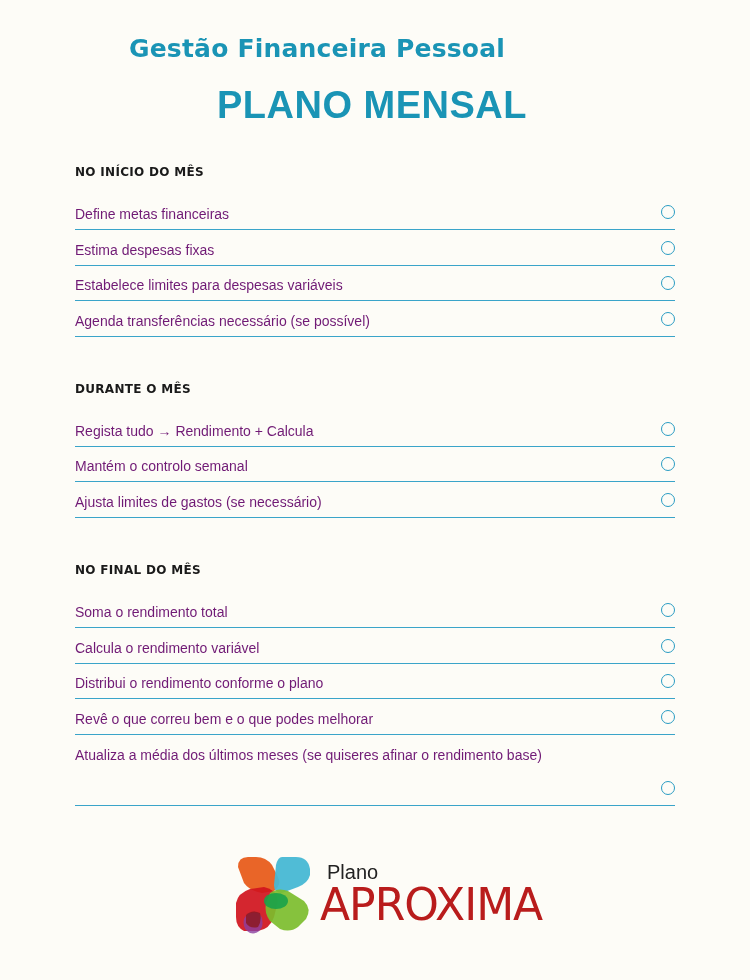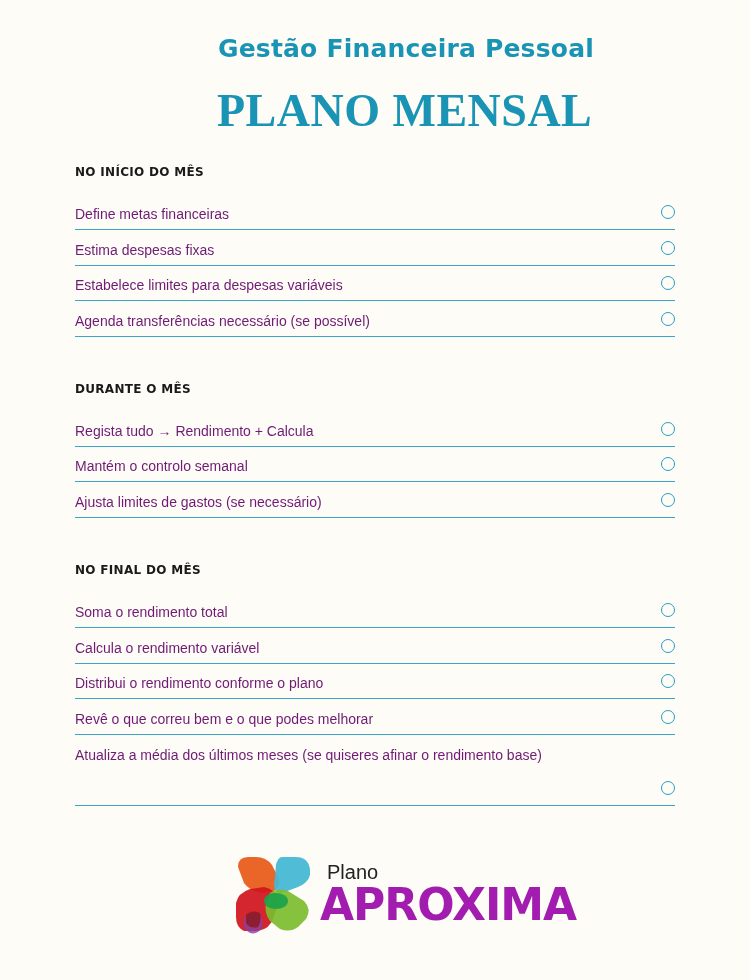--- a/index.html
+++ b/index.html
@@ -3,28 +3,28 @@
 <meta charset="utf-8">
 <style>
   html, body { margin: 0; padding: 0; }
   body {
     width: 750px; height: 980px; background: #fdfcf7;
     font-family: "Liberation Sans", sans-serif; color: #222;
     position: relative; overflow: hidden;
   }
   .title-sub {
     position: absolute; left: 0; width: 594px; top: 34px;
-    text-align: right; font-family: "DejaVu Sans", sans-serif;
+    text-align: center; font-family: "DejaVu Sans", sans-serif;
     font-weight: bold; font-size: 25px; color: #1a94b5; letter-spacing: 0.2px;
     padding-left: 40px; box-sizing: border-box;
   }
   .title-main {
     position: absolute; left: 217px; top: 84px;
-    font-family: Liberation Serif, serif; font-weight: bold;
-    font-size: 46px; color: #1a94b5; letter-spacing: 0.5px;
+    font-family: Liberation Sans, sans-serif; font-weight: bold;
+    font-size: 38px; color: #1a94b5; letter-spacing: 0.5px;
   }
   .section-title {
     position: absolute; left: 75px;
     font-family: "DejaVu Sans", sans-serif; font-weight: bold;
     font-size: 12px; color: #1a1a1a; letter-spacing: 0.3px;
   }
   .item {
     position: absolute; left: 75px; width: 600px;
     border-bottom: 1.5px solid #3aa4c9; box-sizing: border-box;
   }
@@ -32,21 +32,21 @@
   .check {
     position: absolute; right: 0; width: 12px; height: 12px;
     border: 1.3px solid #2a9cc3; border-radius: 50%; background: transparent;
   }
   .logo { position: absolute; left: 232px; top: 853px; width: 290px; height: 85px; }
   .logo-plano {
     position: absolute; left: 95px; top: 8px; font-size: 20px; color: #222;
   }
   .logo-aprox {
     position: absolute; left: 88px; top: 26px; font-family: "DejaVu Sans", sans-serif;
-    font-weight: bold; font-size: 44px; color: #a21caf; letter-spacing: -1px;
+    font-weight: normal; font-size: 44px; color: #b91c1c; letter-spacing: -1px;
   }
 </style>
 </head>
 <body>
 
 <div class="title-sub">Gestão Financeira Pessoal</div>
 <div class="title-main">PLANO MENSAL</div>
 
 <div class="section-title" style="top:165px">NO INÍCIO DO MÊS</div>
 

